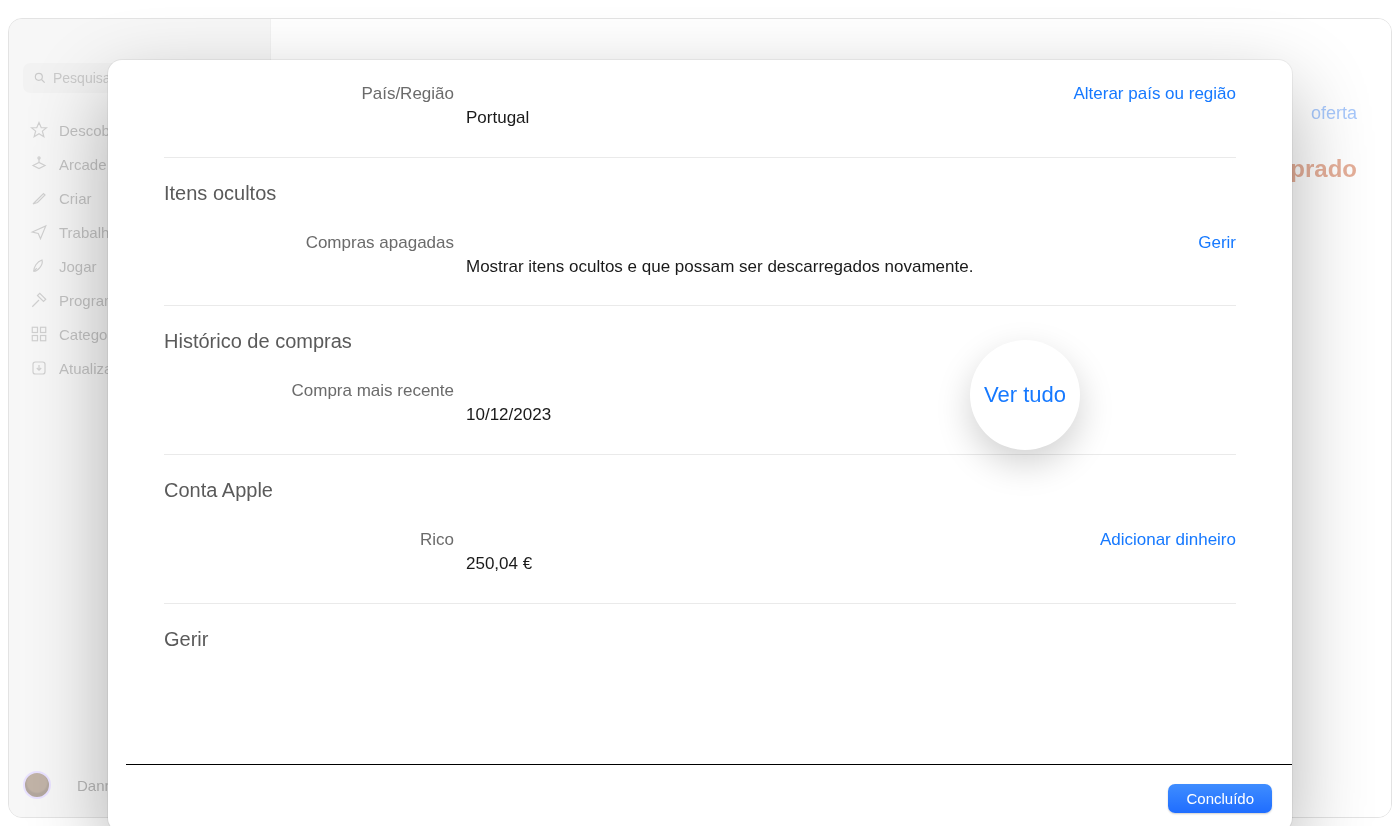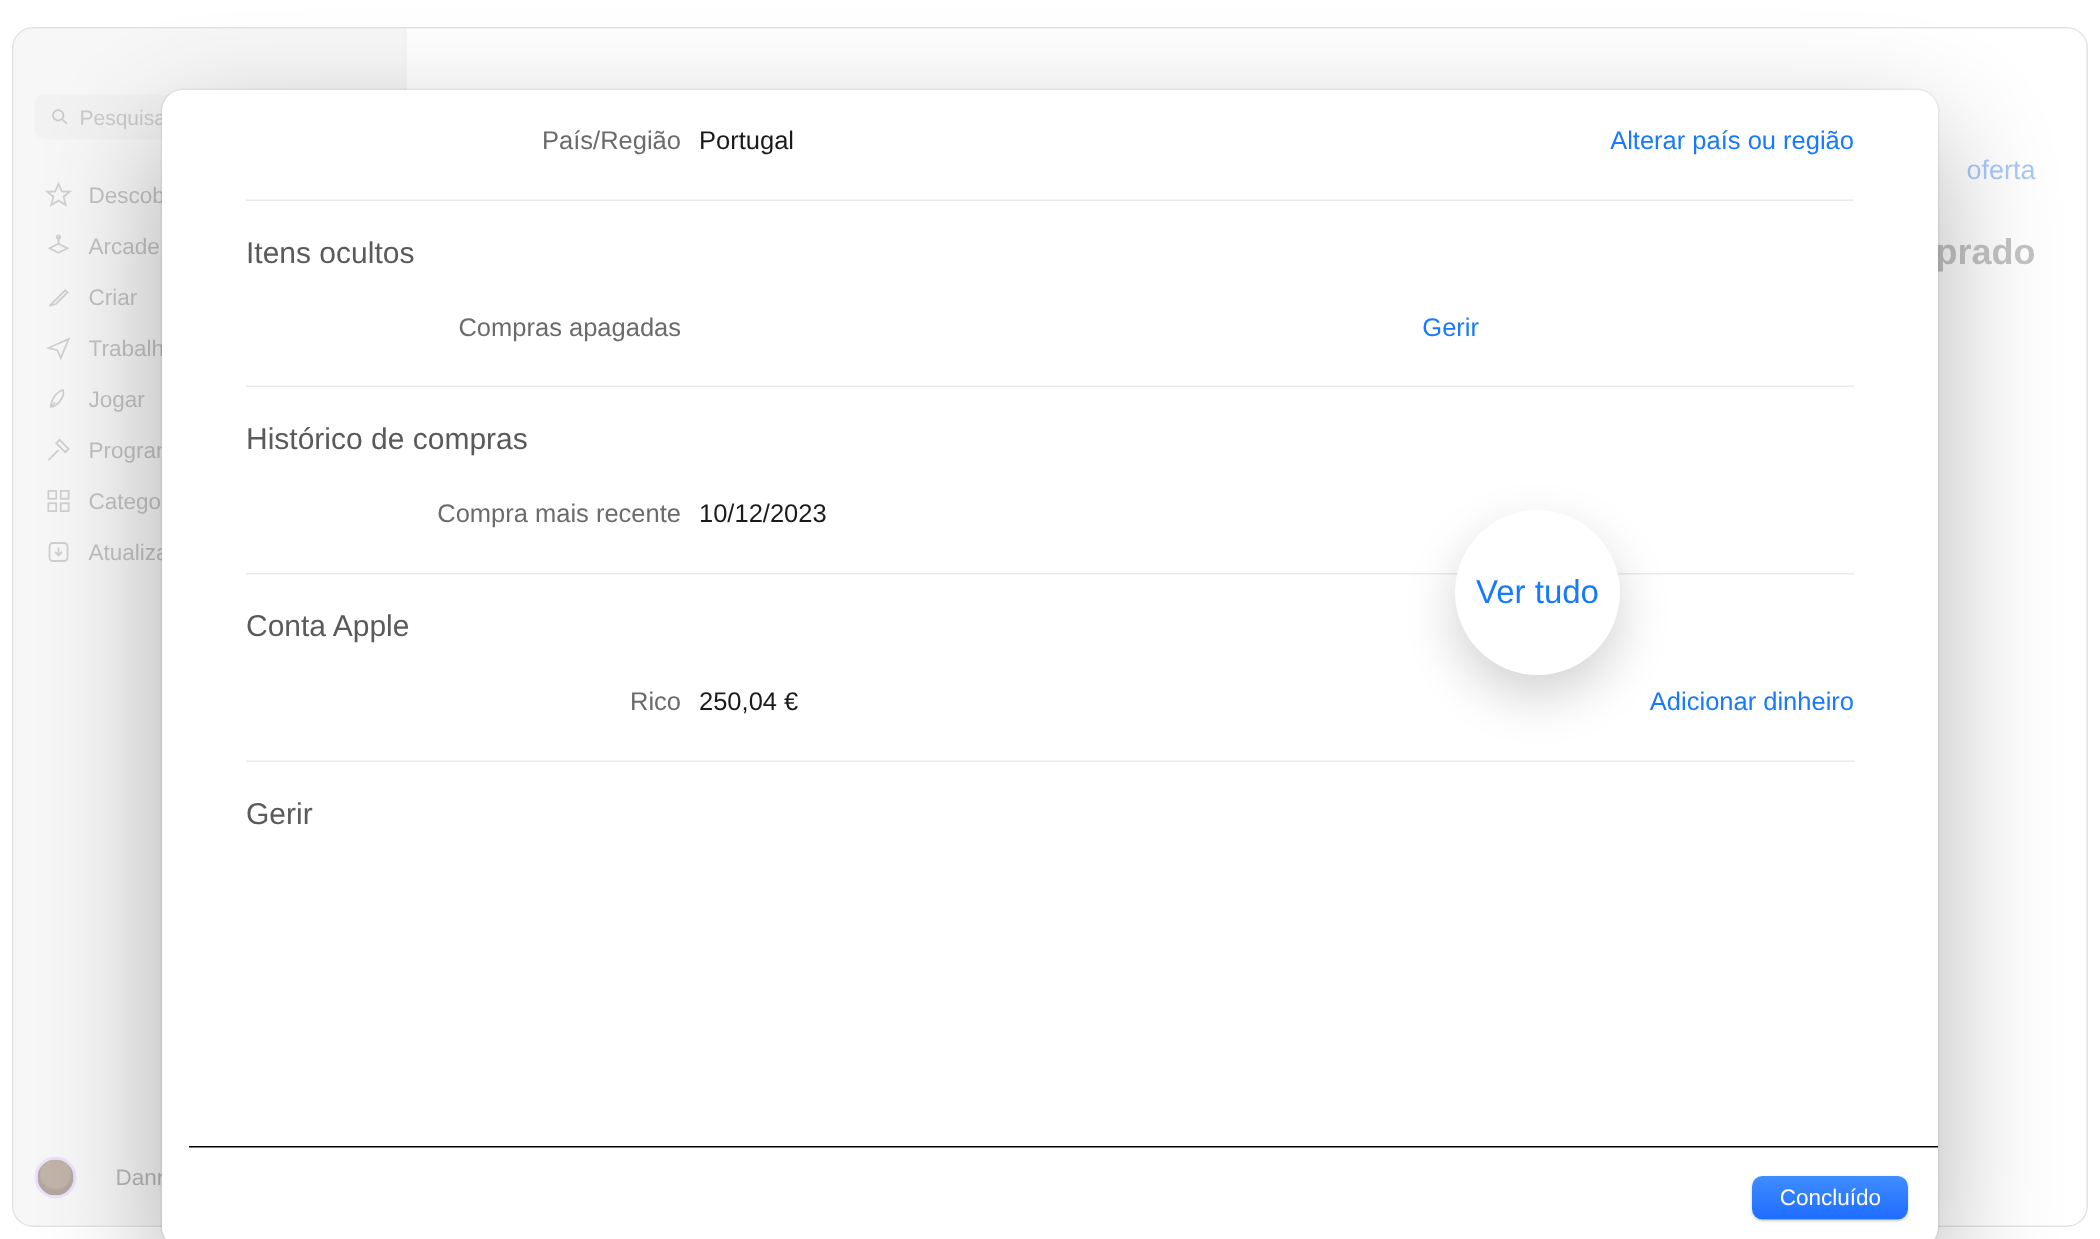--- a/index.html
+++ b/index.html
@@ -94,21 +94,21 @@
   }
   .bg-text-1 {
     position: absolute;
     right: 34px; top: 84px;
     color: #2f7cf6;
     font-size: 18px;
   }
   .bg-text-2 {
     position: absolute;
     right: 34px; top: 136px;
-    color: #737373;
+    color: #c2410c;
     font-size: 24px;
     font-weight: 600;
   }
 
   
   .dimmer {
     position: absolute;
     inset: 0;
     background: rgba(255,255,255,0.58);
   }
@@ -149,20 +149,21 @@
     align-items: start;
     font-size: 17px;
     line-height: 1.45;
   }
   .field-label {
     text-align: right;
     color: #6b6b6b;
   }
   .field-value {
     color: #1a1a1a;
+    margin-top: 24px;
   }
   .field-action {
     justify-self: end;
     color: #1679ff;
     cursor: pointer;
     white-space: nowrap;
   }
 
   
   .magnifier {
@@ -318,20 +319,21 @@
         <div class="field-label">País/Região</div>
         <div class="field-value">Portugal</div>
         <div class="field-action">Alterar país ou região</div>
       </div>
     </div>
 
     <div class="section">
       <div class="section-title">Itens ocultos</div>
       <div class="field-row">
         <div class="field-label">Compras apagadas</div>
+        <div class="field-value">Mostrar itens ocultos e que possam ser descarregados novamente.</div>
         <div class="field-action">Gerir</div>
       </div>
     </div>
 
     <div class="section" style="position:relative;">
       <div class="section-title">Histórico de compras</div>
       <div class="field-row">
         <div class="field-label">Compra mais recente</div>
         <div class="field-value">10/12/2023</div>
         <div class="field-action" style="visibility:hidden;">Ver tudo</div>

